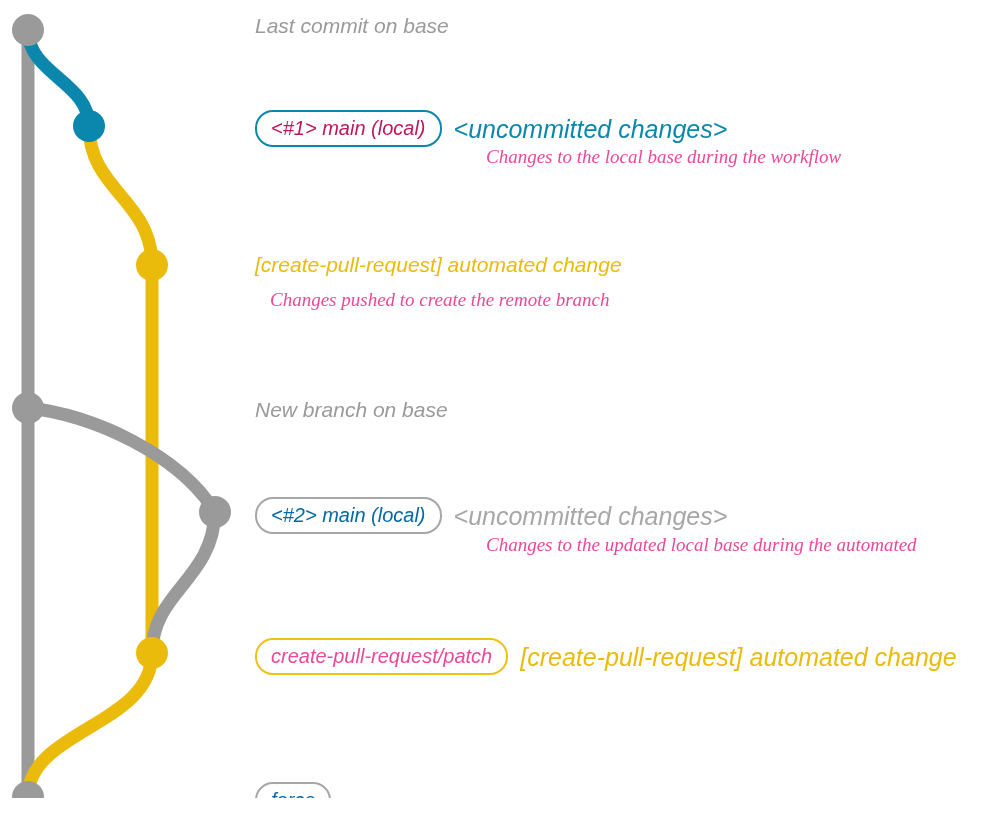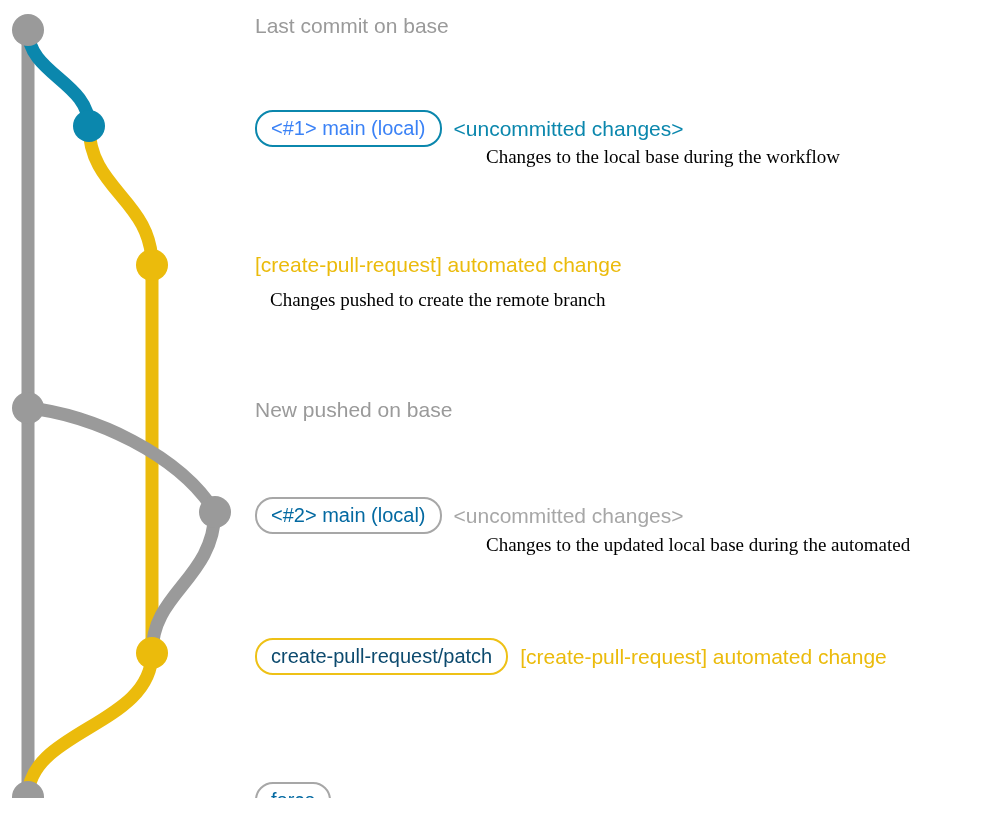--- a/index.html
+++ b/index.html
@@ -7,20 +7,21 @@
     padding: 0;
     background: #ffffff;
   }
   #page {
     position: relative;
     width: 981px;
     height: 798px;
     background: #ffffff;
     overflow: hidden;
     font-family: "Liberation Sans", sans-serif;
+    font-style: italic;
   }
   #graph {
     position: absolute;
     left: 0;
     top: 0;
     width: 260px;
     height: 827px;
   }
   .row {
     position: absolute;
@@ -46,41 +47,41 @@
     border-radius: 18px;
     border: 2px solid #9a9a9a;
     padding: 5px 14px 6px 14px;
     font-size: 20px;
     line-height: 22px;
     font-family: "Liberation Sans", sans-serif;
     color: #9a9a9a;
     background: #ffffff;
     box-sizing: border-box;
   }
-  .badge-teal   { border-color: #0b87ad; color: #3b82f6; }
+  .badge-teal   { border-color: #0b87ad; color: #be185d; }
   .badge-gray   { border-color: #a7a7a7; color: #0369a1; }
-  .badge-yellow { border-color: #eec116; color: #0c4a6e; text-align: center; }
+  .badge-yellow { border-color: #eec116; color: #ec4899; text-align: center; }
 
   .ref-msg {
     margin-left: 12px;
-    font-size: 21px;
+    font-size: 25px;
     line-height: 24px;
     font-family: "Liberation Sans", sans-serif;
     white-space: nowrap;
   }
   .msg-teal   { color: #0b87ad; }
   .msg-gray   { color: #a7a7a7; }
   .msg-yellow { color: #ebbb0c; }
 
   .sub {
     position: absolute;
     font-family: "Liberation Serif", serif;
     font-size: 19px;
     line-height: 22px;
-    color: #000000;
+    color: #ec4899;
     white-space: nowrap;
   }
 </style>
 </head>
 <body>
 
 <div id="page">
 
   <svg id="graph" viewBox="0 0 260 827" width="260" height="827">
 
@@ -118,21 +119,21 @@
     </div>
   </div>
   <div class="sub" style="left:486px; top:146px;">Changes to the local base during the workflow</div>
 
   <div class="row" style="top:253px;">
     <div class="headline headline-yellow">[create-pull-request] automated change</div>
   </div>
   <div class="sub" style="left:270px; top:289px;">Changes pushed to create the remote branch</div>
 
   <div class="row" style="top:398px;">
-    <div class="headline headline-gray">New pushed on base</div>
+    <div class="headline headline-gray">New branch on base</div>
   </div>
 
   <div class="row" style="top:497px;">
     <div class="ref-line">
       <span class="badge badge-gray">&lt;#2&gt; main (local)</span>
       <span class="ref-msg msg-gray">&lt;uncommitted changes&gt;</span>
     </div>
   </div>
   <div class="sub" style="left:486px; top:534px;">Changes to the updated local base during the automated</div>
 

